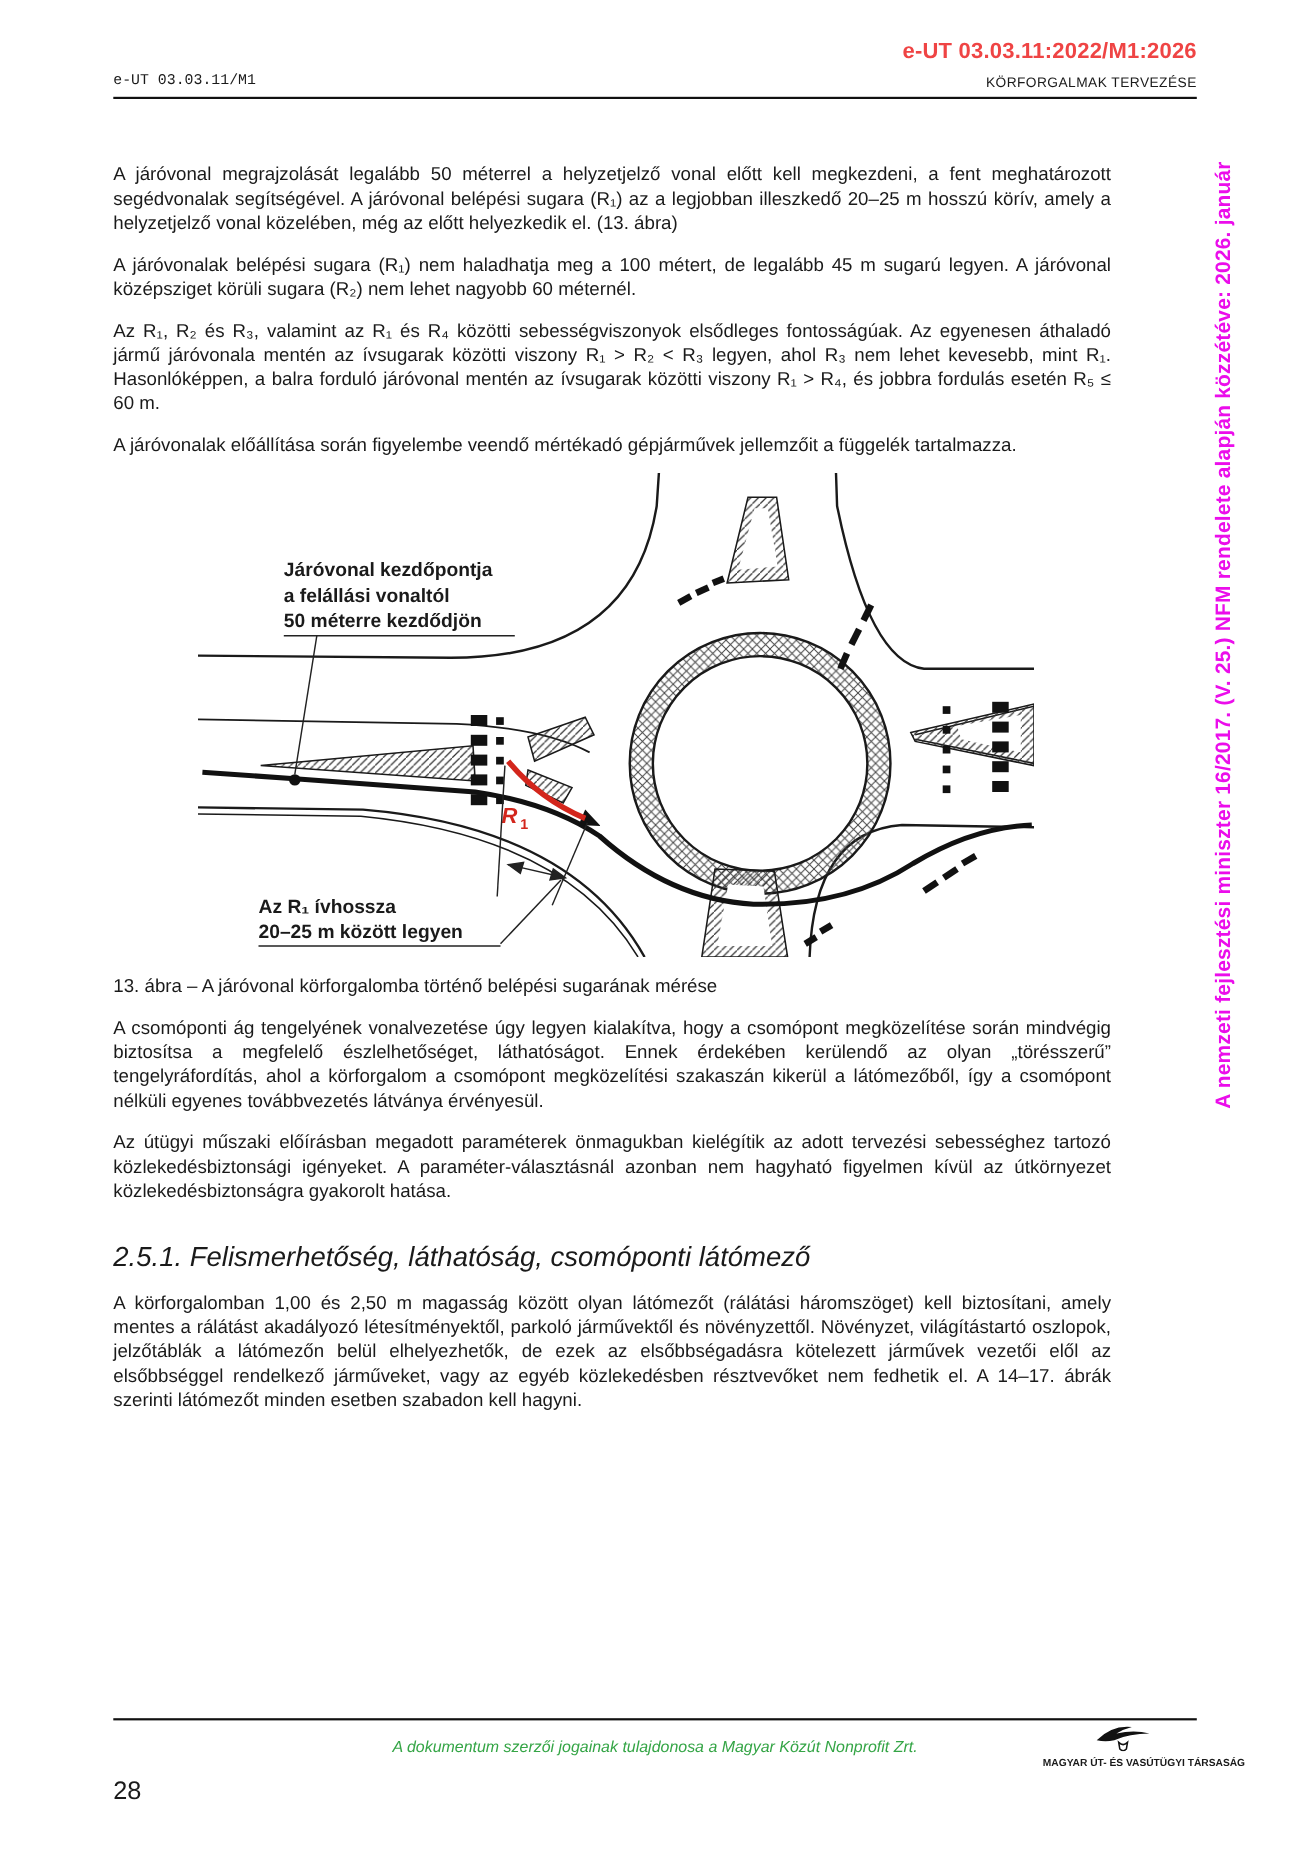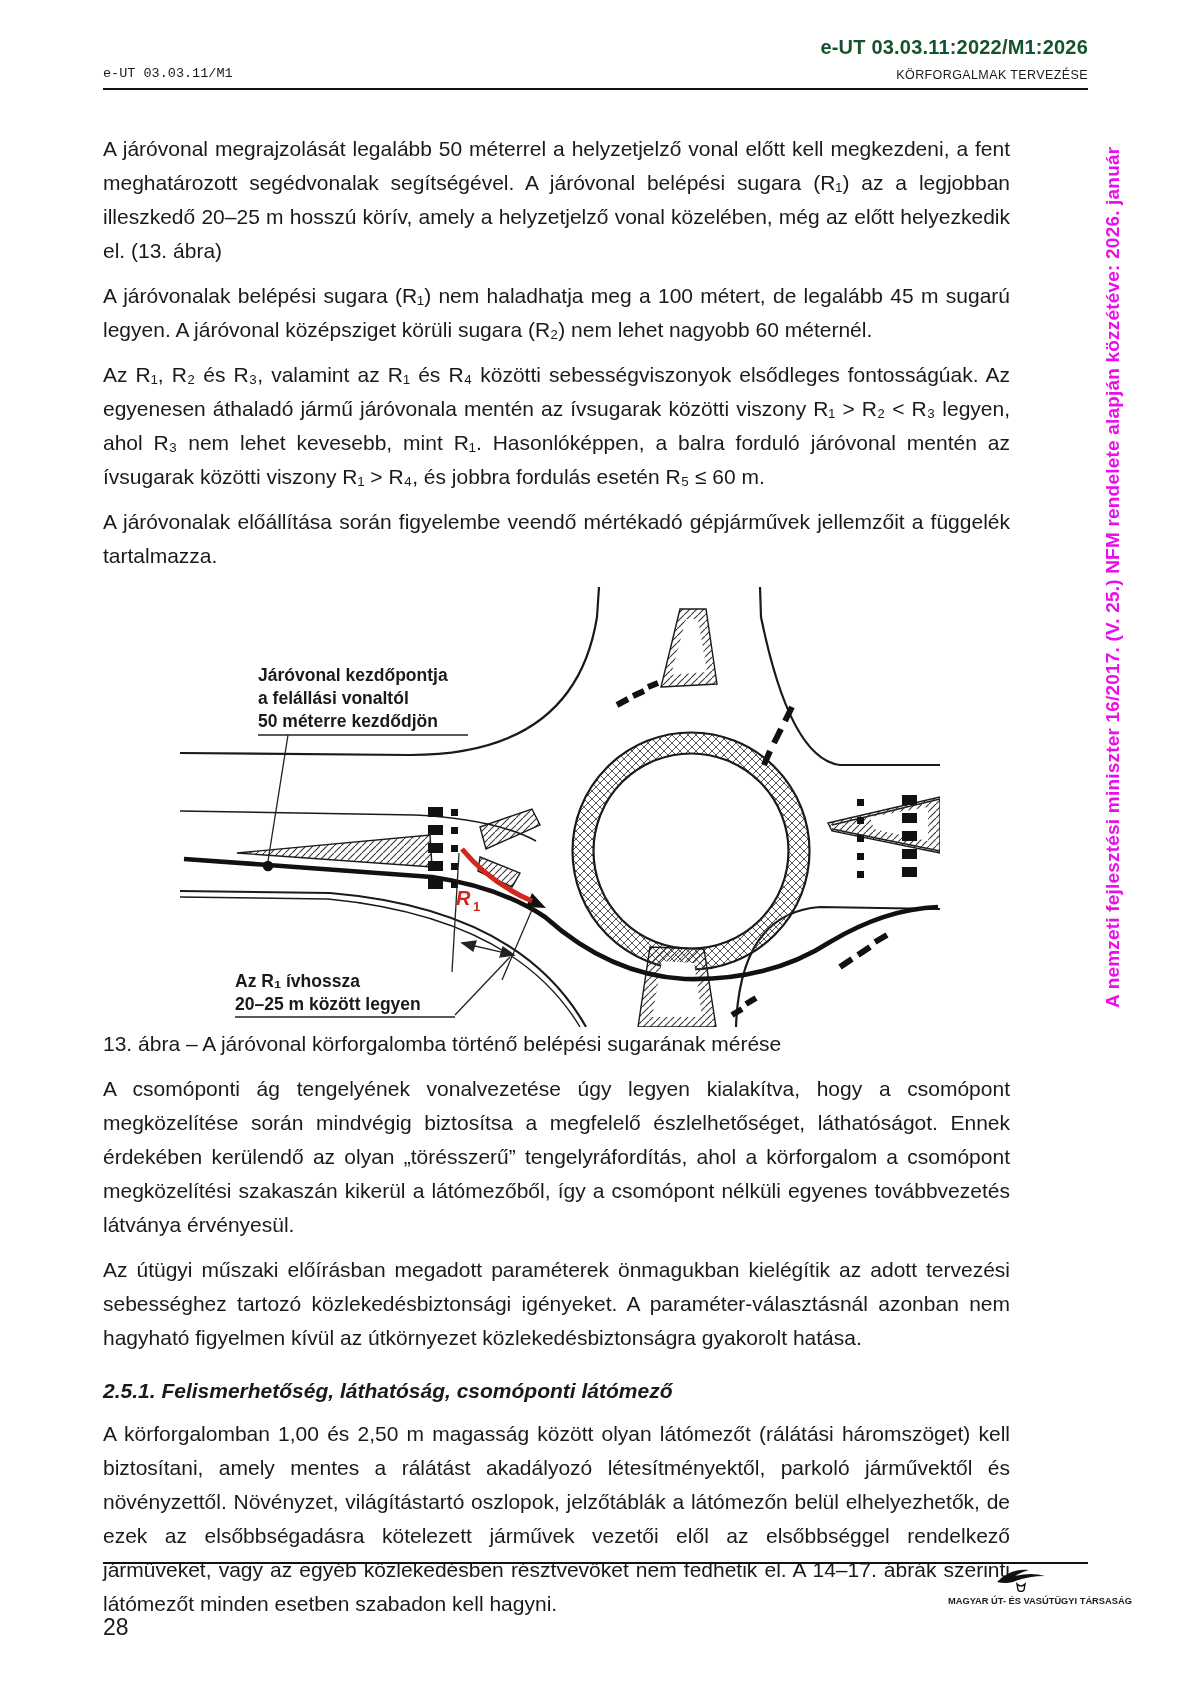--- a/index.html
+++ b/index.html
@@ -9,23 +9,23 @@
     font-family:"Liberation Sans","DejaVu Sans",sans-serif; color:#1a1a1a;
   }
   
   .hdr{position:absolute; left:103px; top:0; width:985px;}
   .hdr-green{position:absolute; right:0; top:36px; font-size:20px; font-weight:bold; letter-spacing:.2px;}
   .hdr-left{position:absolute; left:0; top:66px; font-size:13.5px;font-family:Liberation Mono, monospace;}
   .hdr-right{position:absolute; right:0; top:68px; font-size:12.5px; letter-spacing:.4px;}
   .hdr-rule{position:absolute; left:0; top:88px; width:985px; height:2.4px; background:#111;}
   
   .col{position:absolute; left:103px; top:132px; width:907px;}
-  .col p{margin:0 0 11px 0; font-size:21px; line-height:34px; text-align:justify;}
+  .col p{margin:16px 0 11px 0; font-size:17px; line-height:22px; text-align:justify;}
   h2.s25{margin:30px 0 16px 0; font-size:23px; font-weight:bold;}
-  h3.s251{margin:24px 0 14px 0; font-size:21px; font-weight:bold; font-style:italic;}
+  h3.s251{margin:35px 0 14px 0; font-size:25px; font-weight:normal; font-style:italic;}
   .caption{margin:46px 0 0 0; font-size:17px; text-align:left;}
   
   .fig{margin:14px 0 0 77px; width:760px; height:440px;}
   .fig svg{display:block;}
   .fig text{font-family:"Liberation Sans","DejaVu Sans",sans-serif;}
   .fig .lbl{font-size:17.5px; font-weight:bold; fill:#1a1a1a;}
   
   .sidenote{
     position:absolute; left:1102px; top:156px; height:852px; width:40px;
     writing-mode:vertical-rl; transform:rotate(180deg);
@@ -38,21 +38,21 @@
   .ftr-copy{position:absolute; left:103px; top:1581px; width:985px; text-align:center; font-size:14.5px; font-style:italic;}
   .ftr-logo{position:absolute; left:948px; top:1566px; width:145px; text-align:center;}
   .ftr-logo .org{font-size:9.3px; font-weight:bold; letter-spacing:0; white-space:nowrap;}
 </style>
 </head>
 <body>
 
 <div class="page">
 
   <div class="hdr">
-    <div class="hdr-green" style="color:#14532d;">e-UT 03.03.11:2022/M1:2026</div>
+    <div class="hdr-green" style="color:#ef4444;">e-UT 03.03.11:2022/M1:2026</div>
     <div class="hdr-left">e-UT 03.03.11/M1</div>
     <div class="hdr-right">KÖRFORGALMAK TERVEZÉSE</div>
     <div class="hdr-rule"></div>
   </div>
 
   <div class="sidenote" style="color:#EB0DEB;">A nemzeti fejlesztési miniszter 16/2017. (V. 25.) NFM rendelete alapján közzétéve: 2026. január</div>
 
   <div class="col">
     <p>A járóvonal megrajzolását legalább 50 méterrel a helyzetjelző vonal előtt kell megkezdeni, a fent meghatározott segédvonalak segítségével. A járóvonal belépési sugara (R₁) az a legjobban illeszkedő 20–25 m hosszú körív, amely a helyzetjelző vonal közelében, még az előtt helyezkedik el. (13. ábra)</p>
     <p>A járóvonalak belépési sugara (R₁) nem haladhatja meg a 100 métert, de legalább 45 m sugarú legyen. A járóvonal középsziget körüli sugara (R₂) nem lehet nagyobb 60 méternél.</p>
@@ -179,20 +179,21 @@
 
     <p>A csomóponti ág tengelyének vonalvezetése úgy legyen kialakítva, hogy a csomópont megközelítése során mindvégig biztosítsa a megfelelő észlelhetőséget, láthatóságot. Ennek érdekében kerülendő az olyan „törésszerű” tengelyráfordítás, ahol a körforgalom a csomópont megközelítési szakaszán kikerül a látómezőből, így a csomópont nélküli egyenes továbbvezetés látványa érvényesül.</p>
     <p>Az útügyi műszaki előírásban megadott paraméterek önmagukban kielégítik az adott tervezési sebességhez tartozó közlekedésbiztonsági igényeket. A paraméter-választásnál azonban nem hagyható figyelmen kívül az útkörnyezet közlekedésbiztonságra gyakorolt hatása.</p>
 
     <h3 class="s251">2.5.1.  Felismerhetőség, láthatóság, csomóponti látómező</h3>
     <p>A körforgalomban 1,00 és 2,50 m magasság között olyan látómezőt (rálátási háromszöget) kell biztosítani, amely mentes a rálátást akadályozó létesítményektől, parkoló járművektől és növényzettől. Növényzet, világítástartó oszlopok, jelzőtáblák a látómezőn belül elhelyezhetők, de ezek az elsőbbségadásra kötelezett járművek vezetői elől az elsőbbséggel rendelkező járműveket, vagy az egyéb közlekedésben résztvevőket nem fedhetik el. A 14–17. ábrák szerinti látómezőt minden esetben szabadon kell hagyni.</p>
   </div>
 
   <div class="ftr-rule"></div>
   <div class="ftr-page">28</div>
+  <div class="ftr-copy" style="color:#35A546;">A dokumentum szerzői jogainak tulajdonosa a Magyar Közút Nonprofit Zrt.</div>
   <div class="ftr-logo">
     <svg width="60" height="26" viewBox="0 0 60 26">
       <path d="M6,16 Q20,2 38,4 Q30,6 24,10 Q40,6 54,10 Q36,10 22,16 Q14,18 6,16 Z" fill="#111"></path>
       <path d="M26,18 Q30,22 34,18 L33,24 Q30,27 27,24 Z" fill="none" stroke="#111" stroke-width="1.4"></path>
     </svg>
     <div class="org">MAGYAR ÚT- ÉS VASÚTÜGYI TÁRSASÁG</div>
   </div>
 
 </div>
 

